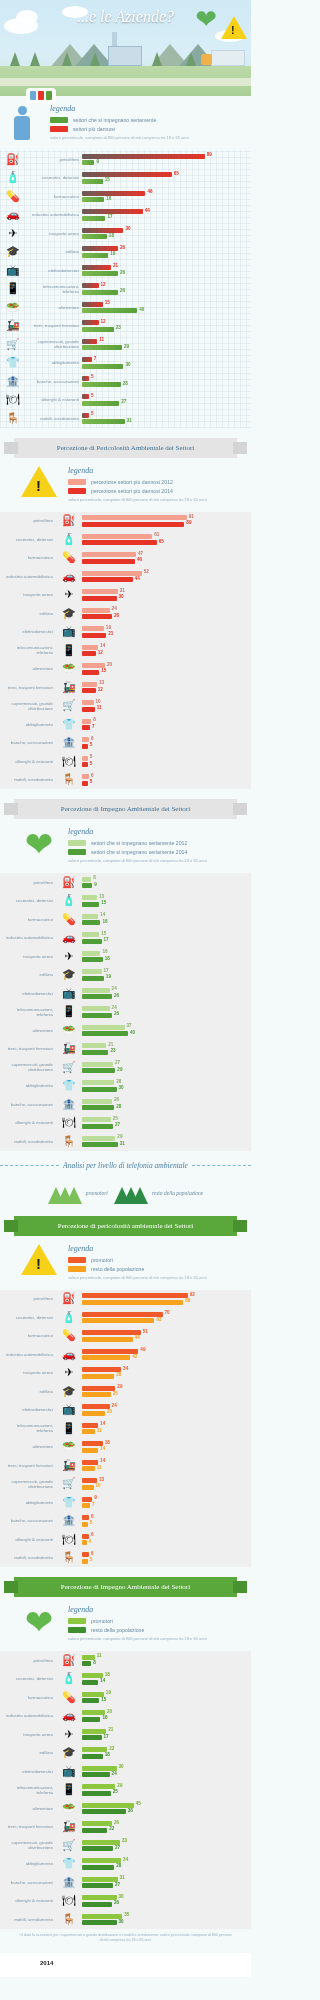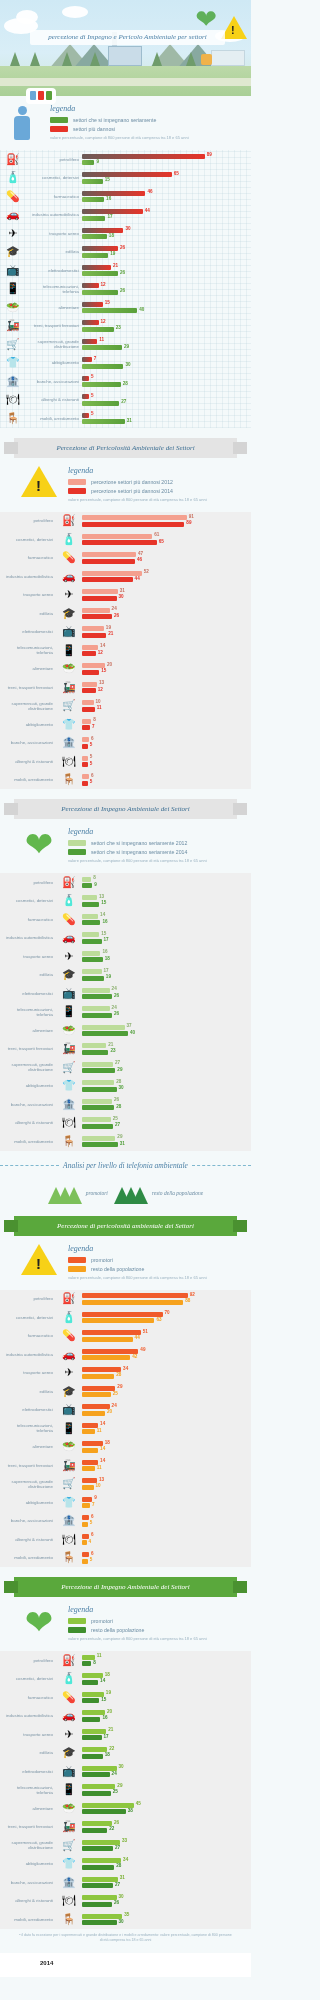--- a/index.html
+++ b/index.html
@@ -100,21 +100,21 @@
            font-size:7px; color:#4a7fa5; }
   .dv-yr { font-size:13px; font-weight:bold; color:#2f9ed4; letter-spacing:.3px; }
   .dv-ar { font-size:9px; color:#2f9ed4; }
   .dv-title { font-family:"Liberation Serif",serif; font-style:italic;
               font-size:7.5px; color:#4a7fa5; white-space:nowrap; }
 
   
   .banner { position:relative; margin:10px 14px 6px; height:20px;
             background:#e4e4e4; display:flex; align-items:center; justify-content:center; }
   .banner.green { background:#5aa83c; }
-  .banner .bt { font-family:"Liberation Serif",serif; font-style:italic;
+  .banner .bt { font-family:"Liberation Serif",serif; 
                 font-size:7px; color:#3d6f93; }
   .banner.green .bt { color:#fff; }
   .banner:before, .banner:after { content:""; position:absolute; top:4px; width:14px; height:12px;
                                   background:#d4d4d4; }
   .banner.green:before, .banner.green:after { background:#4a9130; }
   .banner:before { left:-10px; } .banner:after { right:-10px; }
 
   
   .leg-blk { display:flex; align-items:flex-start; padding:2px 8px 4px 18px; gap:8px; }
   .leg-ico { flex:none; width:42px; text-align:center; }
@@ -172,21 +172,21 @@
     <div class="tree" style="left:10px;  bottom:30px;"></div>
     <div class="tree" style="left:30px;  bottom:30px;"></div>
     <div class="tree" style="left:62px;  bottom:30px;"></div>
     <div class="tree" style="left:90px;  bottom:30px;"></div>
     <div class="tree" style="left:152px; bottom:30px;"></div>
     <div class="tree" style="left:186px; bottom:30px;"></div>
 
     <div class="heart-hero">❤</div>
     <div class="warn-hero"></div>
 
-    <div class="hero-sub">percezione di Impegno e Pericolo Ambientale per settori</div>
+    <div class="hero-title">...e le Aziende?</div>
   </div>
 
   <div class="legend-wrap">
     <div class="person">
       <div class="bubble">
         <i style="left:4px;  background:#6aa8d8;"></i>
         <i style="left:12px; background:#e63429;"></i>
         <i style="left:20px; background:#5aa03a;"></i>
       </div>
       <div class="head"></div>

